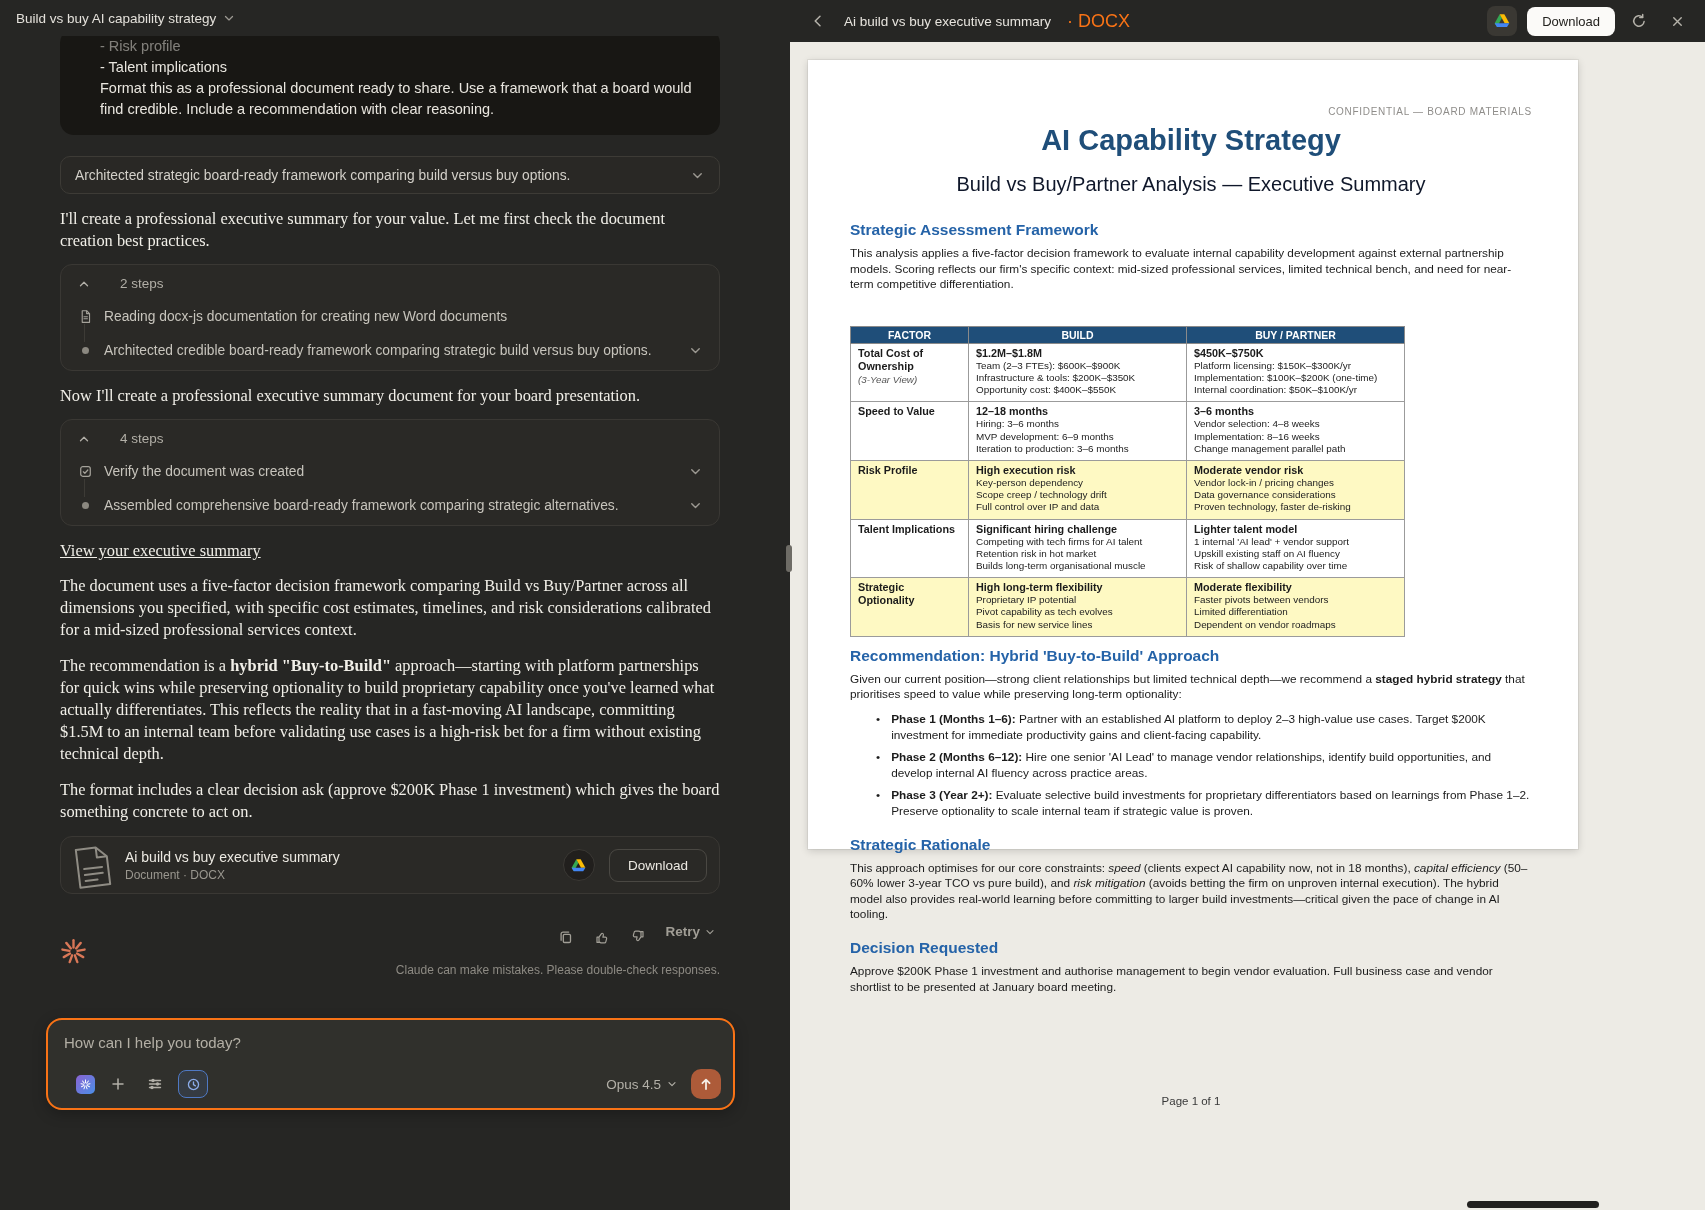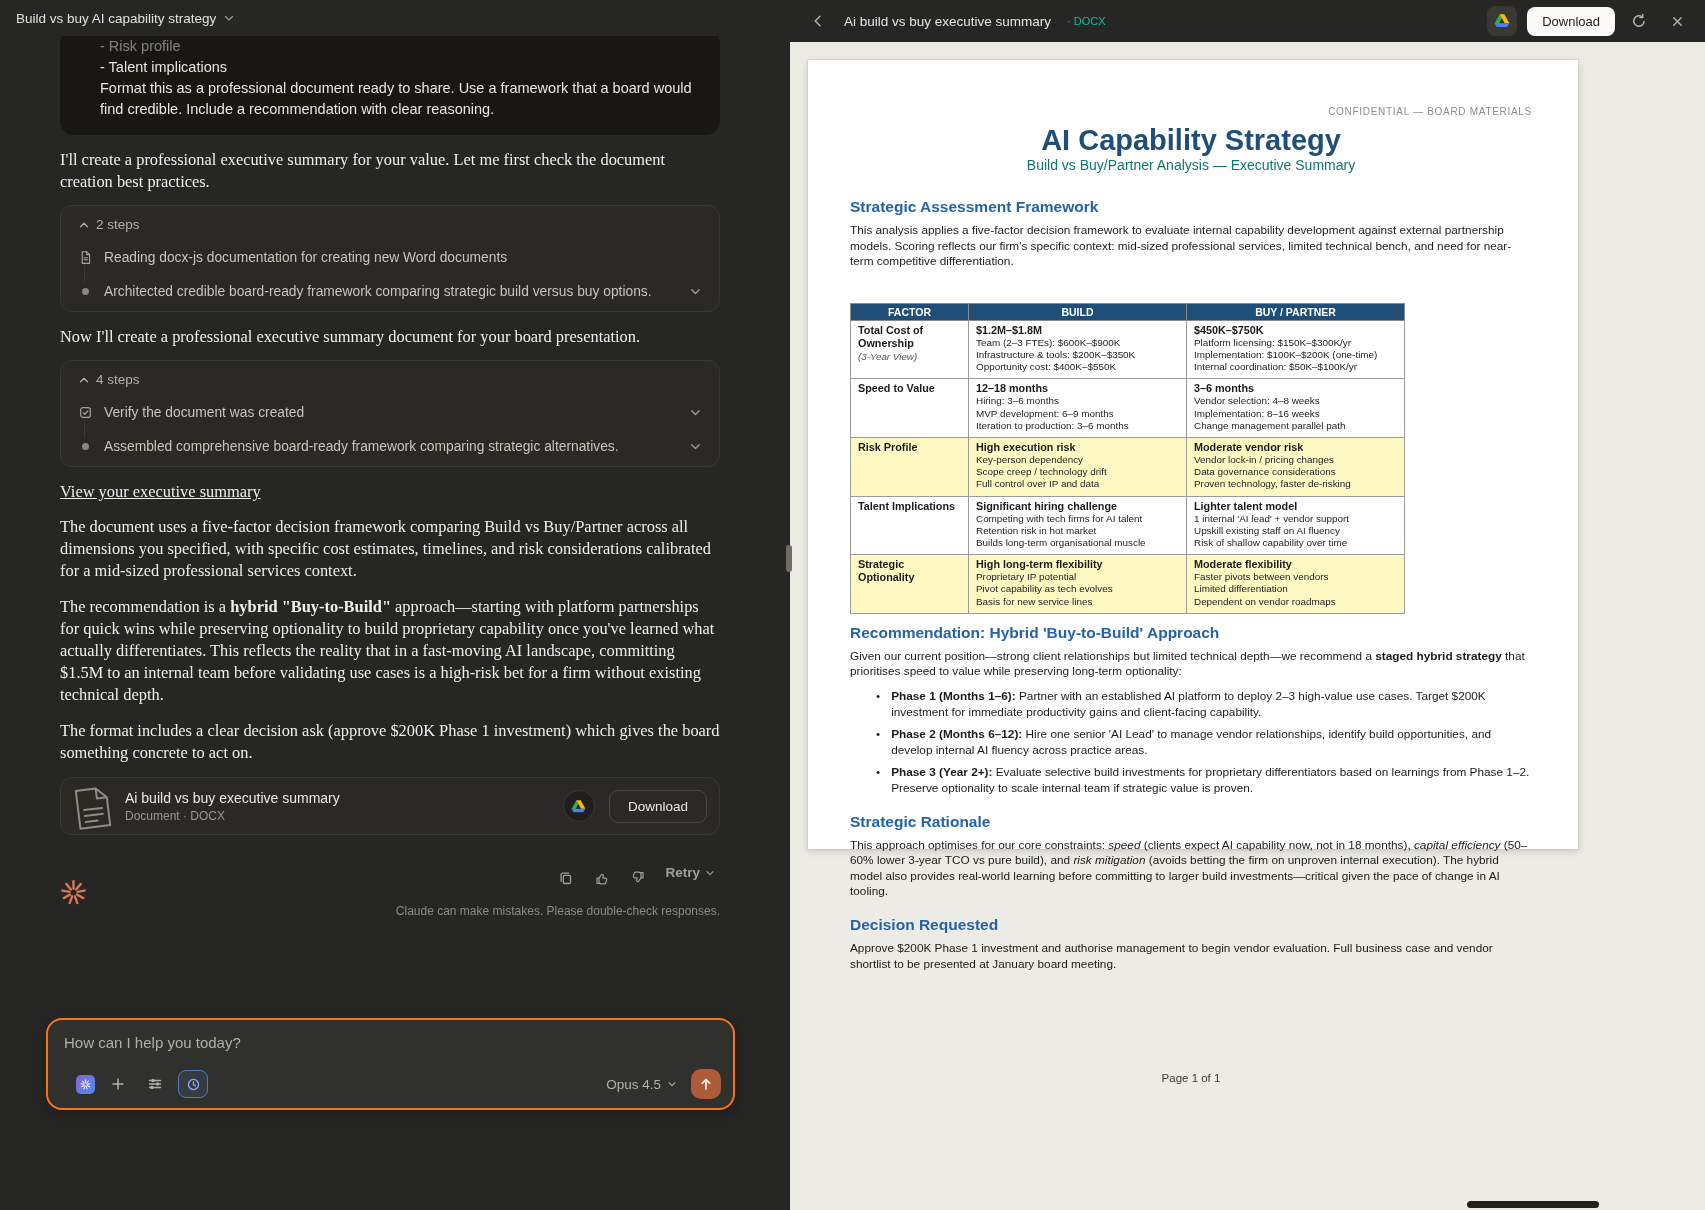--- a/index.html
+++ b/index.html
@@ -22,21 +22,21 @@
 
   .thought-bar{margin-top:21px;height:38px;border:1px solid #3d3b36;background:#292825;border-radius:10px;
     display:flex;align-items:center;justify-content:space-between;padding:0 14px;box-sizing:border-box;
     color:#d3d0c9;font-size:13.8px;cursor:pointer;}
 
   .assist-text{font-family:"Liberation Serif",serif;font-size:16.4px;line-height:22px;color:#f1efe8;
     margin:14px 0 0 0;}
   .assist-text b{font-weight:bold}
 
   .steps-panel{margin-top:12px;border:1px solid #3a3834;background:#2a2926;border-radius:12px;padding:3px 0;}
-  .steps-header{display:flex;align-items:center;gap:5px;padding:8px 16px;color:#b2afa7;font-size:13.5px;cursor:pointer;}
+  .steps-header{display:flex;align-items:center;gap:29px;padding:8px 16px;color:#b2afa7;font-size:13.5px;cursor:pointer;}
   .steps-items{position:relative;}
   .steps-items::before{content:"";position:absolute;left:23px;top:16px;bottom:16px;width:1px;background:#3d3b36;}
   .step-item{display:flex;align-items:center;gap:11px;padding:9px 16px;color:#c7c4bc;font-size:13.8px;cursor:pointer;}
   .step-ic{position:relative;z-index:1;background:#2a2926;color:#a5a29a;display:flex;align-items:center;justify-content:center;width:16px;height:16px;}
   .dot{width:7px;height:7px;border-radius:50%;background:#8b8880;}
   .ml-auto{margin-left:auto;}
 
   .link-row{margin-top:15px;}
   .doc-link{font-family:"Liberation Serif",serif;font-size:16.4px;color:#f1efe8;text-decoration:underline;cursor:pointer;}
 
@@ -75,32 +75,32 @@
   .send-btn{width:30px;height:30px;border-radius:10px;background:#ad5b39;display:flex;align-items:center;
     justify-content:center;color:#f4ede5;cursor:pointer;margin-left:4px;}
 
   .divider-handle{position:absolute;left:786px;top:545px;width:6px;height:27px;border-radius:3px;background:#6e6c66;z-index:20;cursor:col-resize;}
 
   
   .right-pane{position:absolute;left:790px;top:0;width:915px;height:1210px;background:#262624;}
   .right-header{height:42px;display:flex;align-items:center;gap:10px;padding:0 14px;box-sizing:border-box;}
   .hdr-icbtn{width:28px;height:28px;border-radius:7px;display:flex;align-items:center;justify-content:center;color:#b5b2aa;cursor:pointer;}
   .rh-title{font-size:13.5px;color:#e7e4de;margin-left:2px;white-space:nowrap;}
-  .rh-doctype{font-size:11px;color:#14b8a6;margin-left:6px;}
+  .rh-doctype{font-size:18px;color:#f97316;margin-left:6px;}
   .rh-spacer{flex:1}
   .hdr-drive{width:30px;height:30px;border-radius:8px;background:#3a3833;display:flex;align-items:center;justify-content:center;cursor:pointer;}
   .hdr-dl{background:#fbfaf8;color:#23221f;border:none;border-radius:8px;font-size:13px;font-family:inherit;
     padding:7px 15px;cursor:pointer;}
   .doc-area{position:absolute;top:42px;left:0;right:0;bottom:0;background:#edebe5;overflow:hidden;}
   .doc-page{position:absolute;left:18px;top:18px;width:770px;height:789px;background:#ffffff;
     box-shadow:0 0 0 1px rgba(0,0,0,.05),0 2px 8px rgba(0,0,0,.16);box-sizing:border-box;
     padding:0 46px 0 42px;color:#1b1b1b;}
   .watermark{margin-top:46px;text-align:right;font-size:10px;letter-spacing:.7px;color:#8f8d8a;}
   .doc-title{margin-top:7px;text-align:center;font-size:29px;font-weight:bold;color:#1f4e79;}
-  .doc-subtitle{margin-top:0;text-align:center;font-size:14px;color:#0f766e;}
+  .doc-subtitle{margin-top:16px;text-align:center;font-size:20px;color:#0f172a;}
   .doc-h2{margin-top:25px;font-size:15.5px;font-weight:bold;color:#2563a8;}
   .doc-body{margin-top:7px;font-size:11.8px;line-height:15.6px;color:#1b1b1b;}
   .doc-body b{font-weight:bold}
   .it{font-style:italic}
 
   .doc-table{border-collapse:collapse;margin-top:33px;table-layout:fixed;width:554px;}
   .doc-table th{background:#1f4e79;color:#fff;font-size:10.5px;font-weight:bold;text-align:center;
     padding:2px 6px;border:1px solid #8a8a8a;}
   .doc-table td{border:1px solid #9b9b9b;vertical-align:top;padding:3px 7px 5px 7px;}
   .doc-table tr.shaded{background:#fef9c3;}
@@ -212,20 +212,26 @@
   </div>
 
   <div class="chat">
 
     <div class="user-msg">
       <div class="um-line faded">- Risk profile</div>
       <div class="um-line">- Talent implications</div>
       <div class="um-body">Format this as a professional document ready to share. Use a framework that a board would find credible. Include a recommendation with clear reasoning.</div>
     </div>
 
+    <div class="thought-bar">
+      <span>Architected strategic board-ready framework comparing build versus buy options.</span>
+      <svg class="ic c-dim" width="15" height="15">
+          <use href="#i-chevd"></use>
+        </svg>
+    </div>
 
     <p class="assist-text">I'll create a professional executive summary for your value. Let me first check the document creation best practices.</p>
 
     <div class="steps-panel">
       <div class="steps-header">
         <svg class="ic" width="14" height="14">
             <use href="#i-chevu"></use>
           </svg>
         <span>2 steps</span>
       </div>

